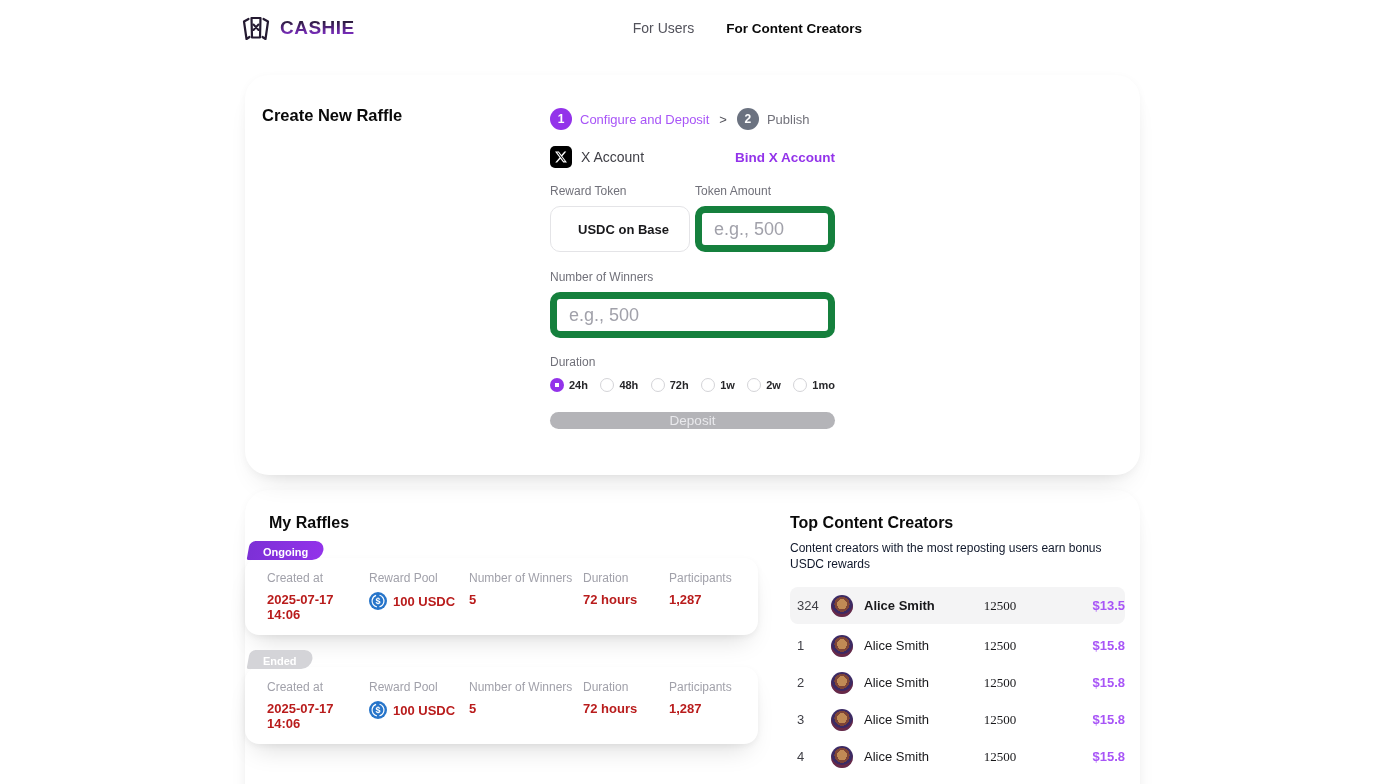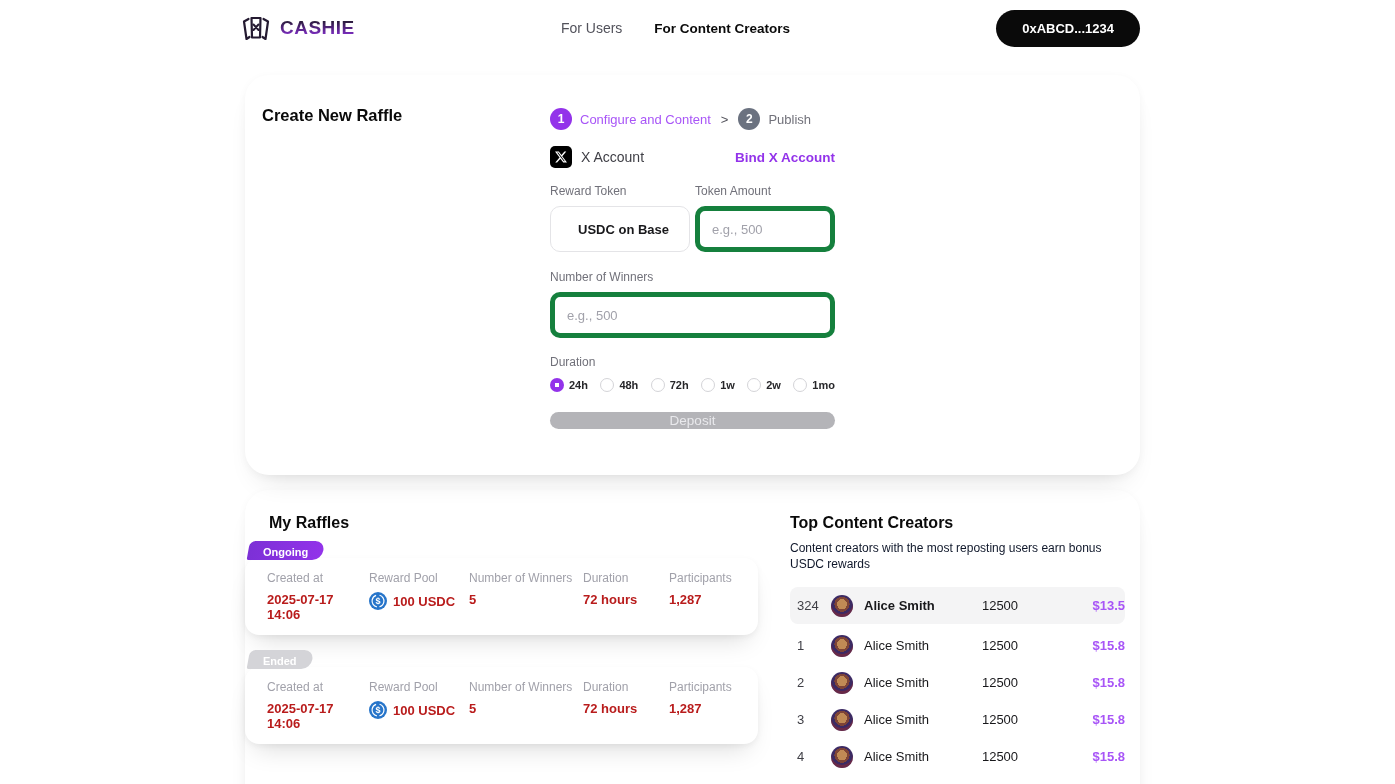--- a/index.html
+++ b/index.html
@@ -42,22 +42,22 @@
     place-items:center; flex:none; }
   .x-label { font-size:14px; color:#3f3f46; margin-left:9px; }
   .bind-link { margin-left:auto; font-size:13.5px; font-weight:700; color:#9333ea;
     text-decoration:none; cursor:pointer; }
 
   .field-label { display:block; font-size:12px; color:#71717a; margin-bottom:8px; }
   .row2 { display:flex; gap:5px; margin-bottom:18px; }
   .select { width:140px; height:46px; border:1px solid #e4e4e7; border-radius:10px;
     display:flex; align-items:center; gap:17px; padding:0 9px 0 10px; cursor:pointer; background:#fff; }
   .select-value { font-size:13px; font-weight:700; color:#18181b; white-space:nowrap; }
-  .text-input { height:46px; border:5px solid #15803d; border-radius:10px; padding:0 12px;
-    font-size:13px; font-family:inherit; color:#18181b; width:140px; outline:none; }
+  .text-input { height:46px; border:7px solid #15803d; border-radius:10px; padding:0 12px;
+    font-size:18px; font-family:inherit; color:#18181b; width:140px; outline:none; }
   .text-input::placeholder { color:#a1a1aa; }
   .winners-field { margin-bottom:17px; }
   .winners-field .text-input { width:285px; }
 
   .duration-label { margin-bottom:9px; }
   .radios { display:flex; justify-content:space-between; align-items:center; height:14px; }
   .radio { display:flex; align-items:center; gap:5px; cursor:pointer; }
   .radio-dot { width:14px; height:14px; border-radius:50%; border:1.5px solid #d4d4d8; background:#fff; flex:none; }
   .radio.checked .radio-dot { border:none;
     background:radial-gradient(circle,#fff 0 2.4px,#9333ea 2.5px); }
@@ -98,21 +98,21 @@
     height:37px; padding-left:7px; border-radius:8px; cursor:pointer; }
   .creator-row.highlight { background:#f4f4f5; margin-top:15px; }
   .creator-row.highlight .c-name { font-weight:700; }
   .creator-row + .creator-row { margin-top:0; }
   .creator-row.first-normal { margin-top:3px; }
   .c-rank { font-size:13px; color:#3f3f46; }
   .avatar { width:22px; height:22px; border-radius:50%;
     background:radial-gradient(circle at 50% 42%, #c08a55 0 5px, #7e4436 5px 7.5px, #3c2a63 7.6px);
     box-shadow:inset 0 -3px 0 rgba(140,40,50,.55); }
   .c-name { font-size:13px; color:#18181b; padding-left:3px; }
-  .c-entries { font-size:13px; color:#18181b; text-align:center; }
+  .c-entries { font-size:13px; color:#18181b; text-align:center;font-family:Liberation Serif, serif; }
   .c-rewards { font-size:13px; font-weight:700; color:#a855f7; text-align:right; }
 
   .icon-svg { display:block; }
 </style>
 </head>
 <body>
 
 <div class="frame">
 
   <header>
@@ -122,31 +122,30 @@
         <path d="M13.5 12.5 L18.5 18 M18.5 12.5 L13.5 18" stroke-width="2"></path>
         <path d="M8.5 7 L4 9.5 L6.5 27 L9.5 25"></path>
         <path d="M23.5 7 L28 9.5 L25.5 27 L22.5 25"></path>
       </svg>
       <span class="brand-text">CASHIE</span>
     </div>
     <nav>
       <a class="nav-link">For Users</a>
       <a class="nav-link active">For Content Creators</a>
     </nav>
-    <button class="wallet">0xABCD...1234</button>
   </header>
 
   <section class="card create-card">
     <h2 class="create-title">Create New Raffle</h2>
 
     <div class="form-col">
 
       <div class="stepper">
         <span class="step-circle">1</span>
-        <span class="step-label">Configure and Content</span>
+        <span class="step-label">Configure and Deposit</span>
         <span class="step-chev">&gt;</span>
         <span class="step-circle inactive">2</span>
         <span class="step-label inactive">Publish</span>
       </div>
 
       <div class="x-row">
         <span class="x-badge">
           <svg width="12" height="12" viewBox="0 0 24 24" fill="#fff">
             <path d="M18.9 1.15h3.68l-8.04 9.19L24 22.85h-7.41l-5.8-7.58-6.64 7.58H.47l8.6-9.83L0 1.15h7.59l5.25 6.93Zm-1.29 19.49h2.04L6.49 3.24H4.3Z"></path>
           </svg>

